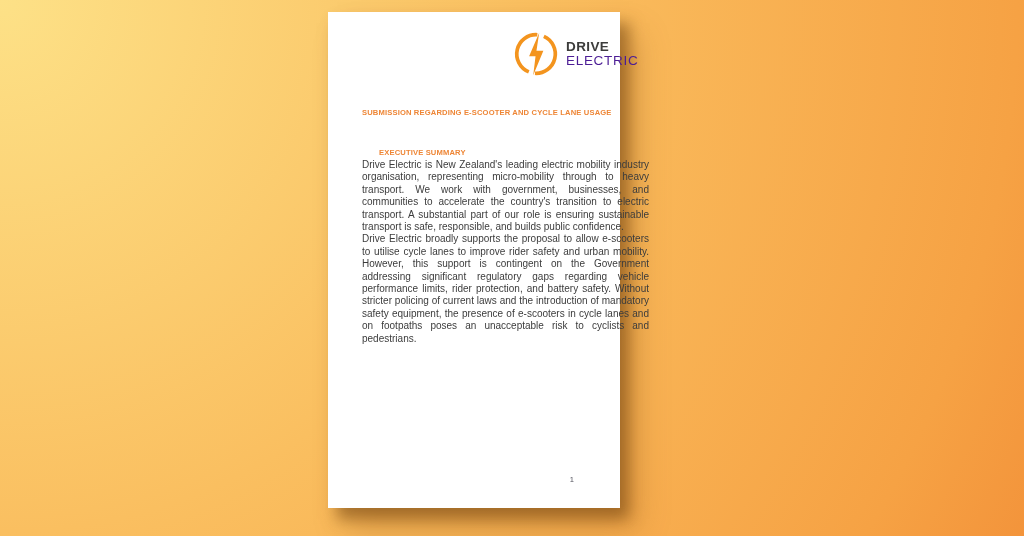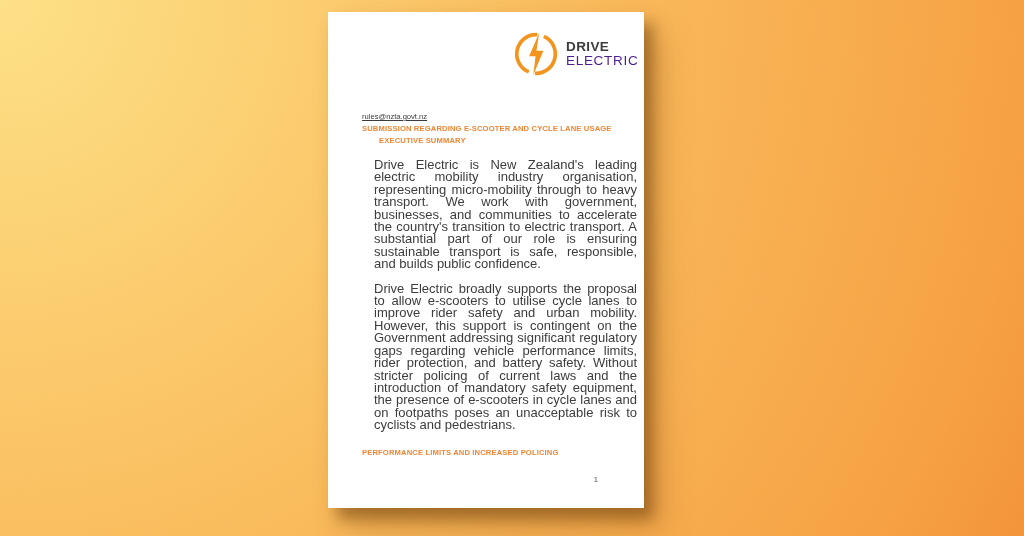--- a/index.html
+++ b/index.html
@@ -5,21 +5,21 @@
   html, body { margin: 0; padding: 0; }
   body {
     width: 1024px; height: 536px;
     overflow: hidden;
     position: relative;
     font-family: "Liberation Sans", sans-serif;
     background: radial-gradient(circle at 0 0, #FDE187 0%, #FABF60 46%, #F6A244 88%, #F3943B 100%);
   }
   .page {
     position: absolute; left: 328px; top: 12px;
-    width: 316px; height: 496px;
+    width: 292px; height: 496px;
     background: #ffffff;
     box-shadow: 9px 11px 14px rgba(104, 58, 10, 0.50), 18px 22px 30px rgba(150, 90, 25, 0.28);
   }
   .logo {
     position: absolute; left: 185px; top: 19px;
     display: flex; align-items: center; gap: 7px;
   }
   .logo-icon { width: 46px; height: 46px; display: block; }
   .brand1 {
     font-size: 13.5px; font-weight: bold; color: #3C3C3B;
@@ -34,25 +34,25 @@
     font-size: 7.6px; color: #3C3C3C; line-height: 12px; margin: 0;
   }
   .recipient { margin-top: 17px; }
   .email-line { margin-top: 4px; }
   a.email { color: #3C3C3C; text-decoration: underline; cursor: pointer; }
   .oh {
     font-size: 7.6px; font-weight: bold; color: #EE8636;
     line-height: 12px; margin: 0; letter-spacing: 0.15px;
   }
   .h-title { }
-  .h-exec  { margin-top: 0; padding-left: 17px; }
+  .h-exec  { margin-top: 28px; padding-left: 17px; }
   .h-perf  { margin-top: 15px; }
   p.body {
-    font-size: 13px; line-height: 12.4px; color: #3C3C3C;
-    text-align: justify; margin: 12px;
+    font-size: 10px; line-height: 12.4px; color: #3C3C3C;
+    text-align: justify; margin: 0;
   }
   .p1 { margin-top: 11px; }
   .p2 { margin-top: 13px; }
   .p3 { margin-top: 10px; }
   .pagenum {
     position: absolute; right: 46px; top: 463px;
     font-size: 7.6px; color: #54545E;
   }
 </style>
 </head>
@@ -67,26 +67,24 @@
         <path d="M34.3,88.9 A42,42 0 0 1 52.9,8.1" fill="none" stroke="#F3941E" stroke-width="8"></path>
         <path d="M57,4 L35,55 L49,55 L44,96 L66,43 L51,43 Z" fill="#F3941E"></path>
       </svg>
       <div>
         <div class="brand1">DRIVE</div>
         <div class="brand2">ELECTRIC</div>
       </div>
     </div>
 
     <div class="content">
-      <p class="email-line"><a class="email" href="#">rules@nzta.govt.nz</a></p>
 
       <h2 class="oh h-title">SUBMISSION REGARDING E-SCOOTER AND CYCLE LANE USAGE</h2>
 
       <h2 class="oh h-exec">EXECUTIVE SUMMARY</h2>
       <p class="body p1">Drive Electric is New Zealand's leading electric mobility industry organisation, representing micro-mobility through to heavy transport. We work with government, businesses, and communities to accelerate the country's transition to electric transport.  A substantial part of our role is ensuring sustainable transport is safe, responsible, and builds public confidence.</p>
       <p class="body p2">Drive Electric broadly supports the proposal to allow e-scooters to utilise cycle lanes to improve rider safety and urban mobility. However, this support is contingent on the Government addressing significant regulatory gaps regarding vehicle performance limits, rider protection, and battery safety. Without stricter policing of current laws and the introduction of mandatory safety equipment, the presence of e-scooters in cycle lanes and on footpaths poses an unacceptable risk to cyclists and pedestrians.</p>
 
-      <h2 class="oh h-perf">PERFORMANCE LIMITS AND INCREASED POLICING</h2>
     </div>
 
     <div class="pagenum">1</div>
   </div>
 </div>
 
 </body></html>

